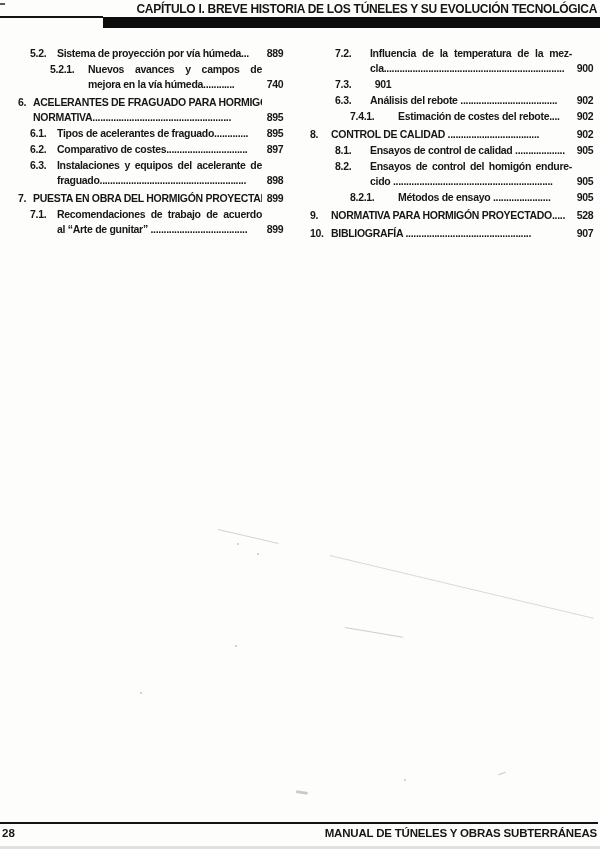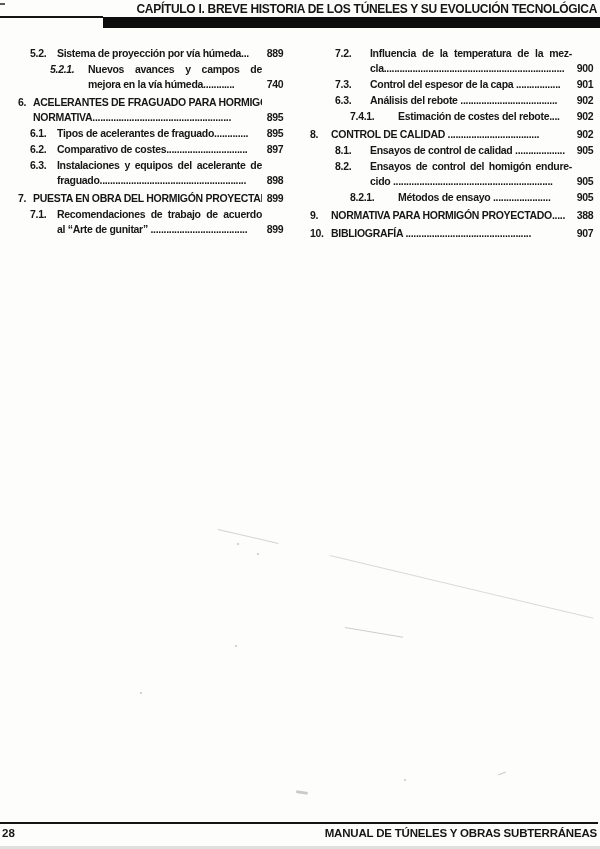--- a/index.html
+++ b/index.html
@@ -22,21 +22,21 @@
   .col-right{left:310px;width:288px;}
   .entry{display:flex;margin-bottom:1px;}
   .entry.lvl0{margin-top:3px;}
   .num{flex:none;align-self:flex-start;white-space:nowrap;}
   .txt{flex:1;min-width:0;}
   .pg{flex:none;width:26px;align-self:flex-end;text-align:center;white-space:nowrap;}
   .tline{white-space:nowrap;overflow:hidden;}
   .tline.just{text-align:justify;text-align-last:justify;}
   .col-left  .lvl0 .num{width:15px;}
   .col-left  .lvl1{padding-left:12px;} .col-left .lvl1 .num{width:27px;}
-  .col-left  .lvl2{padding-left:32px;} .col-left .lvl2 .num{width:38px;font-style:italic;}
+  .col-left  .lvl2{padding-left:32px;} .col-left .lvl2 .num{width:38px;}
   .col-right .lvl0 .num{width:21px;}
   .col-right .lvl1{padding-left:25px;} .col-right .lvl1 .num{width:35px;}
   .col-right .lvl2{padding-left:40px;} .col-right .lvl2 .num{width:48px;}
   
   .footer-rule{position:absolute;left:0;top:822px;width:598px;height:2px;background:#141414;}
   .footer-page{position:absolute;left:2px;top:827px;font-size:11.5px;}
   .footer-title{position:absolute;right:3px;top:827px;font-size:11.5px;letter-spacing:-0.2px;}
   
   .art{position:absolute;pointer-events:none;}
   .scr{height:1px;transform-origin:left top;}
@@ -124,23 +124,20 @@
     <div class="entry lvl1">
       <span class="num">7.2.</span>
       <div class="txt">
         <div class="tline just">Influencia de la temperatura de la mez-</div>
         <div class="tline">cla.....................................................................</div>
       </div>
       <span class="pg">900</span>
     </div>
     <div class="entry lvl1">
       <span class="num">7.3.</span>
-      <div class="txt">
-        <div class="tline">Control del espesor de la capa .................</div>
-      </div>
       <span class="pg">901</span>
     </div>
     <div class="entry lvl1">
       <span class="num">6.3.</span>
       <div class="txt">
         <div class="tline">Análisis del rebote .....................................</div>
       </div>
       <span class="pg">902</span>
     </div>
     <div class="entry lvl2">
@@ -177,21 +174,21 @@
       <div class="txt">
         <div class="tline">Métodos de ensayo ......................</div>
       </div>
       <span class="pg">905</span>
     </div>
     <div class="entry lvl0">
       <span class="num">9.</span>
       <div class="txt">
         <div class="tline">NORMATIVA PARA HORMIGÓN PROYECTADO.....</div>
       </div>
-      <span class="pg">388</span>
+      <span class="pg">528</span>
     </div>
     <div class="entry lvl0">
       <span class="num">10.</span>
       <div class="txt">
         <div class="tline">BIBLIOGRAFÍA ................................................</div>
       </div>
       <span class="pg">907</span>
     </div>
   </div>
 

